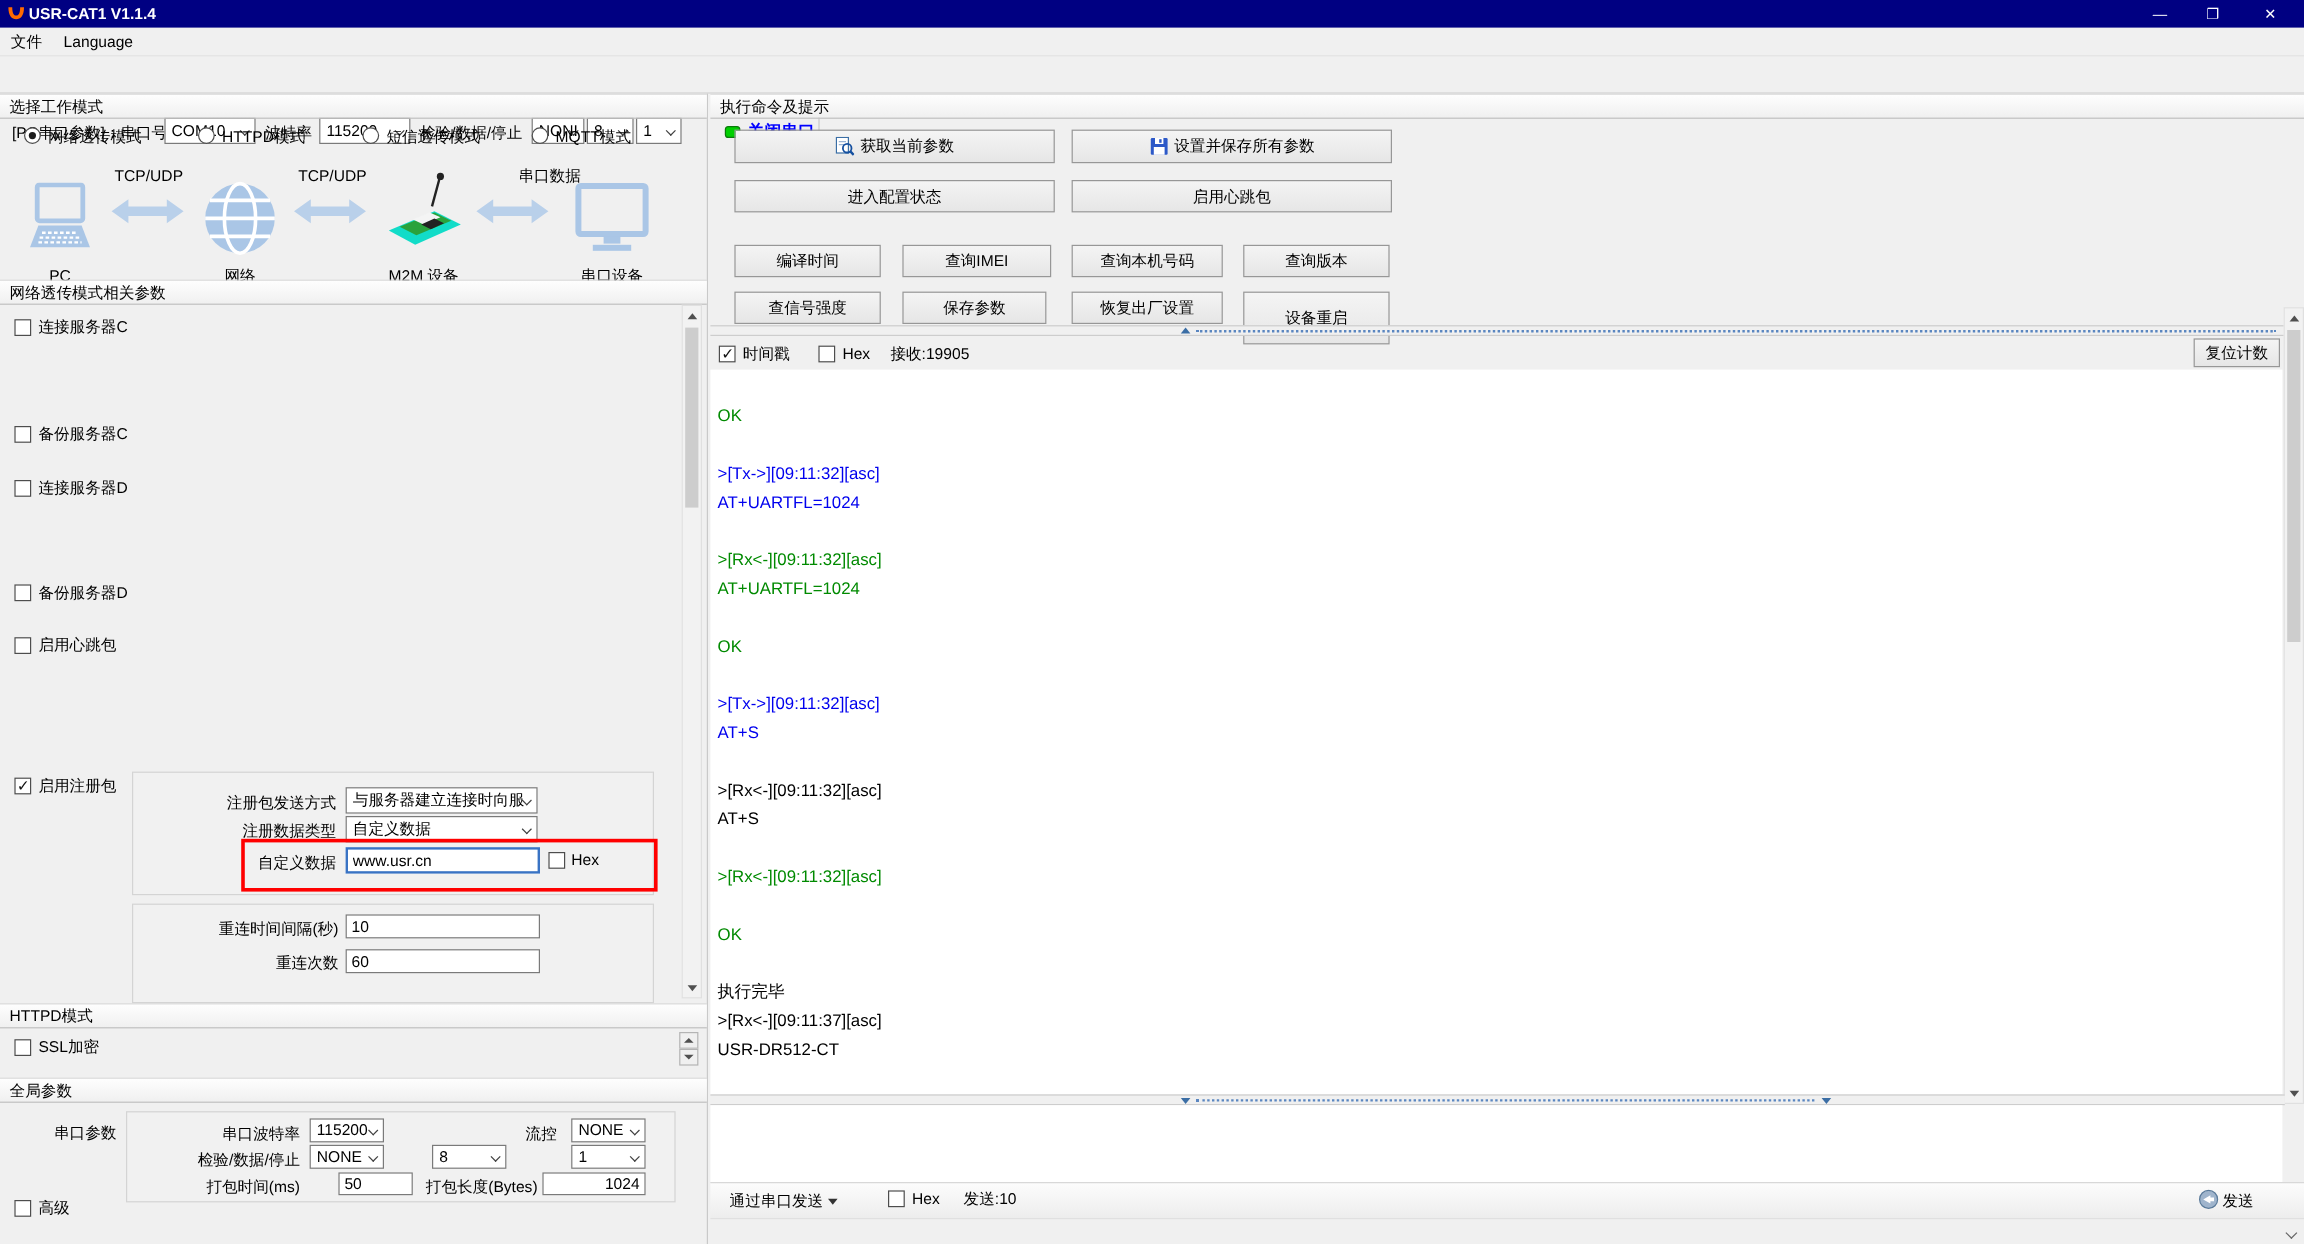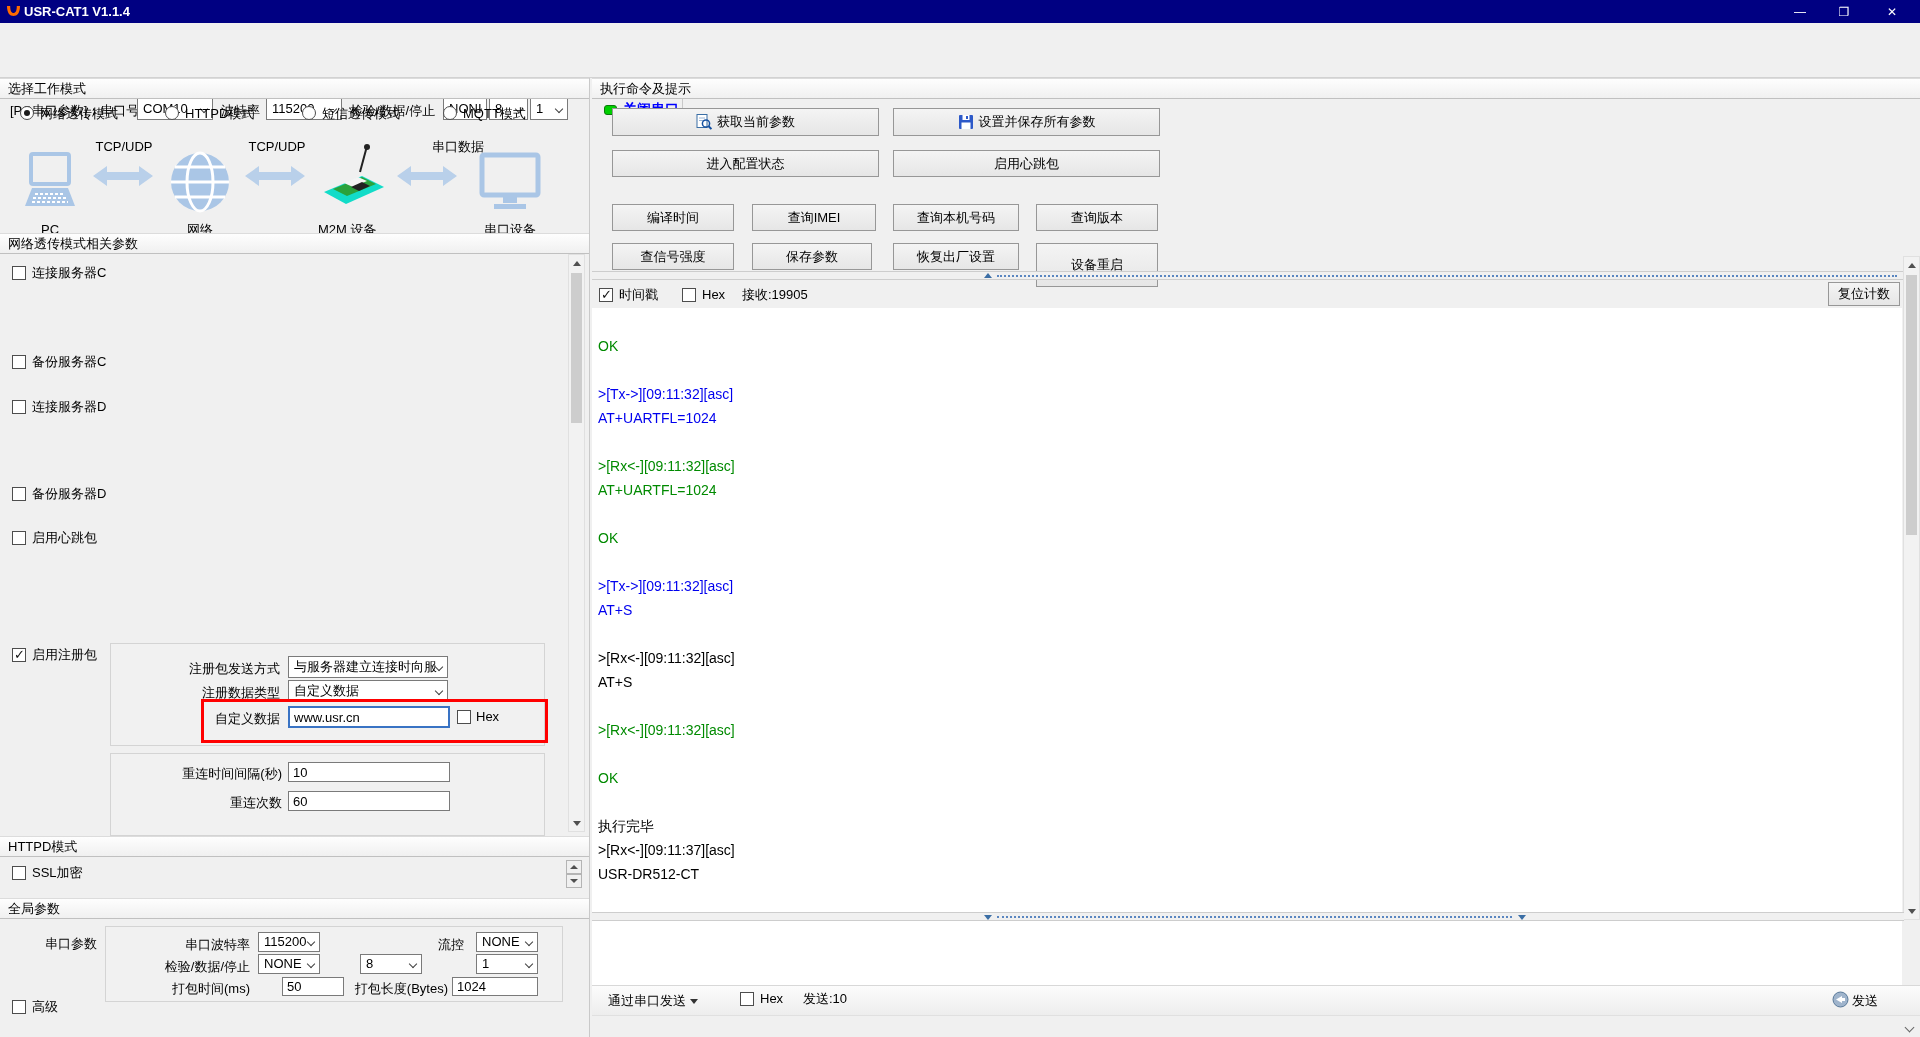--- a/index.html
+++ b/index.html
@@ -70,20 +70,24 @@
       <svg width="15" height="13" viewBox="0 0 15 13">
           <path d="M1 1 c0 7 2.8 10 6.5 10 c3.7 0 6.5-3 6.5-10 l-3.2 0 c0 5-1.3 7-3.3 7 c-2 0-3.3-2-3.3-7 Z" fill="#ff6a00"></path>
         </svg>
     </span>
     <span class="ttl" style="margin-left:24px">USR-CAT1 V1.1.4</span>
     <span class="wbtn" style="left:1778px">—</span>
     <span class="wbtn" style="left:1822px">❐</span>
     <span class="wbtn" style="left:1870px">✕</span>
   </div>
 
+  <div class="menubar">
+    <span class="menuitem">文件</span>
+    <span class="menuitem">Language</span>
+  </div>
 
   <div class="toolbar">
     <span class="lab" style="left:10px;top:56px">[PC串口参数]：串口号</span>
     <span class="combo" style="left:137px;top:51px;width:76px"><span>COM10</span><i class="chev"></i></span>
     <span class="lab" style="left:221px;top:56px">波特率</span>
     <span class="combo" style="left:266px;top:51px;width:76px"><span>115200</span><i class="chev"></i></span>
     <span class="lab" style="left:350px;top:56px">检验/数据/停止</span>
     <span class="combo" style="left:443px;top:51px;width:44px"><span>NONI</span><i class="chev"></i></span>
     <span class="combo" style="left:489px;top:51px;width:39px"><span>8</span><i class="chev"></i></span>
     <span class="combo" style="left:530px;top:51px;width:38px"><span>1</span><i class="chev"></i></span>
@@ -159,21 +163,21 @@
   <span class="abs" style="left:478px;top:152px">
     <svg width="64" height="60" viewBox="0 0 64 60">
       <rect x="4" y="3" width="56" height="40" rx="2" fill="none" stroke="#aac6e6" stroke-width="5"></rect>
       <rect x="25" y="45" width="14" height="6" fill="#aac6e6"></rect>
       <rect x="16" y="52" width="32" height="5" fill="#aac6e6"></rect>
     </svg>
   </span>
 
   <span class="lab" style="left:22px;top:222px;width:56px;text-align:center">PC</span>
   <span class="lab" style="left:168px;top:222px;width:64px;text-align:center">网络</span>
-  <span class="lab" style="left:318px;top:222px;width:70px;">M2M 设备</span>
+  <span class="lab" style="left:318px;top:222px;width:70px;text-align:center">M2M 设备</span>
   <span class="lab" style="left:478px;top:222px;width:64px;text-align:center">串口设备</span>
 
   <div class="hdr" style="left:0;top:233px;width:589px">网络透传模式相关参数</div>
 
   <span class="cb" style="left:12px;top:266px"></span>
   <span class="lab" style="left:32px;top:265px">连接服务器C</span>
   <span class="cb" style="left:12px;top:355px"></span>
   <span class="lab" style="left:32px;top:354px">备份服务器C</span>
   <span class="cb" style="left:12px;top:400px"></span>
   <span class="lab" style="left:32px;top:399px">连接服务器D</span>
@@ -224,21 +228,21 @@
   <span class="combo" style="left:258px;top:932px;width:62px;height:20px;line-height:18px"><span>115200</span><i class="chev" style="top:6px"></i></span>
   <span class="lab rlab" style="left:400px;top:937px;width:64px">流控</span>
   <span class="combo" style="left:476px;top:932px;width:62px;height:20px;line-height:18px"><span>NONE</span><i class="chev" style="top:6px"></i></span>
   <span class="lab rlab" style="left:130px;top:959px;width:120px">检验/数据/停止</span>
   <span class="combo" style="left:258px;top:954px;width:62px;height:20px;line-height:18px"><span>NONE</span><i class="chev" style="top:6px"></i></span>
   <span class="combo" style="left:360px;top:954px;width:62px;height:20px;line-height:18px"><span>8</span><i class="chev" style="top:6px"></i></span>
   <span class="combo" style="left:476px;top:954px;width:62px;height:20px;line-height:18px"><span>1</span><i class="chev" style="top:6px"></i></span>
   <span class="lab rlab" style="left:130px;top:981px;width:120px">打包时间(ms)</span>
   <input class="inp" style="left: 258px; top: 977px; width: 62px; height: 19px; margin-left: 24px;" value="50">
   <span class="lab rlab" style="left:344px;top:981px;width:104px">打包长度(Bytes)</span>
-  <input class="inp" style="left: 452px; top: 977px; width: 86px; height: 19px;" value="1024">
+  <input class="inp" style="left: 452px; top: 977px; width: 86px; height: 19px; text-align: right;" value="1024">
   <span class="cb" style="left:12px;top:1000px"></span>
   <span class="lab" style="left:32px;top:999px">高级</span>
 
   <div class="hdr" style="left:592px;top:78px;width:1328px">执行命令及提示</div>
 
   <div class="btn" style="left:612px;top:108px;width:267px;height:28px">
     <span>
         <svg width="16" height="16" viewBox="0 0 16 16">
           <rect x="1" y="0.5" width="10" height="13" fill="#fff" stroke="#3a6ea5"></rect>
           <line x1="3" y1="4" x2="9" y2="4" stroke="#9ab4d4"></line>

